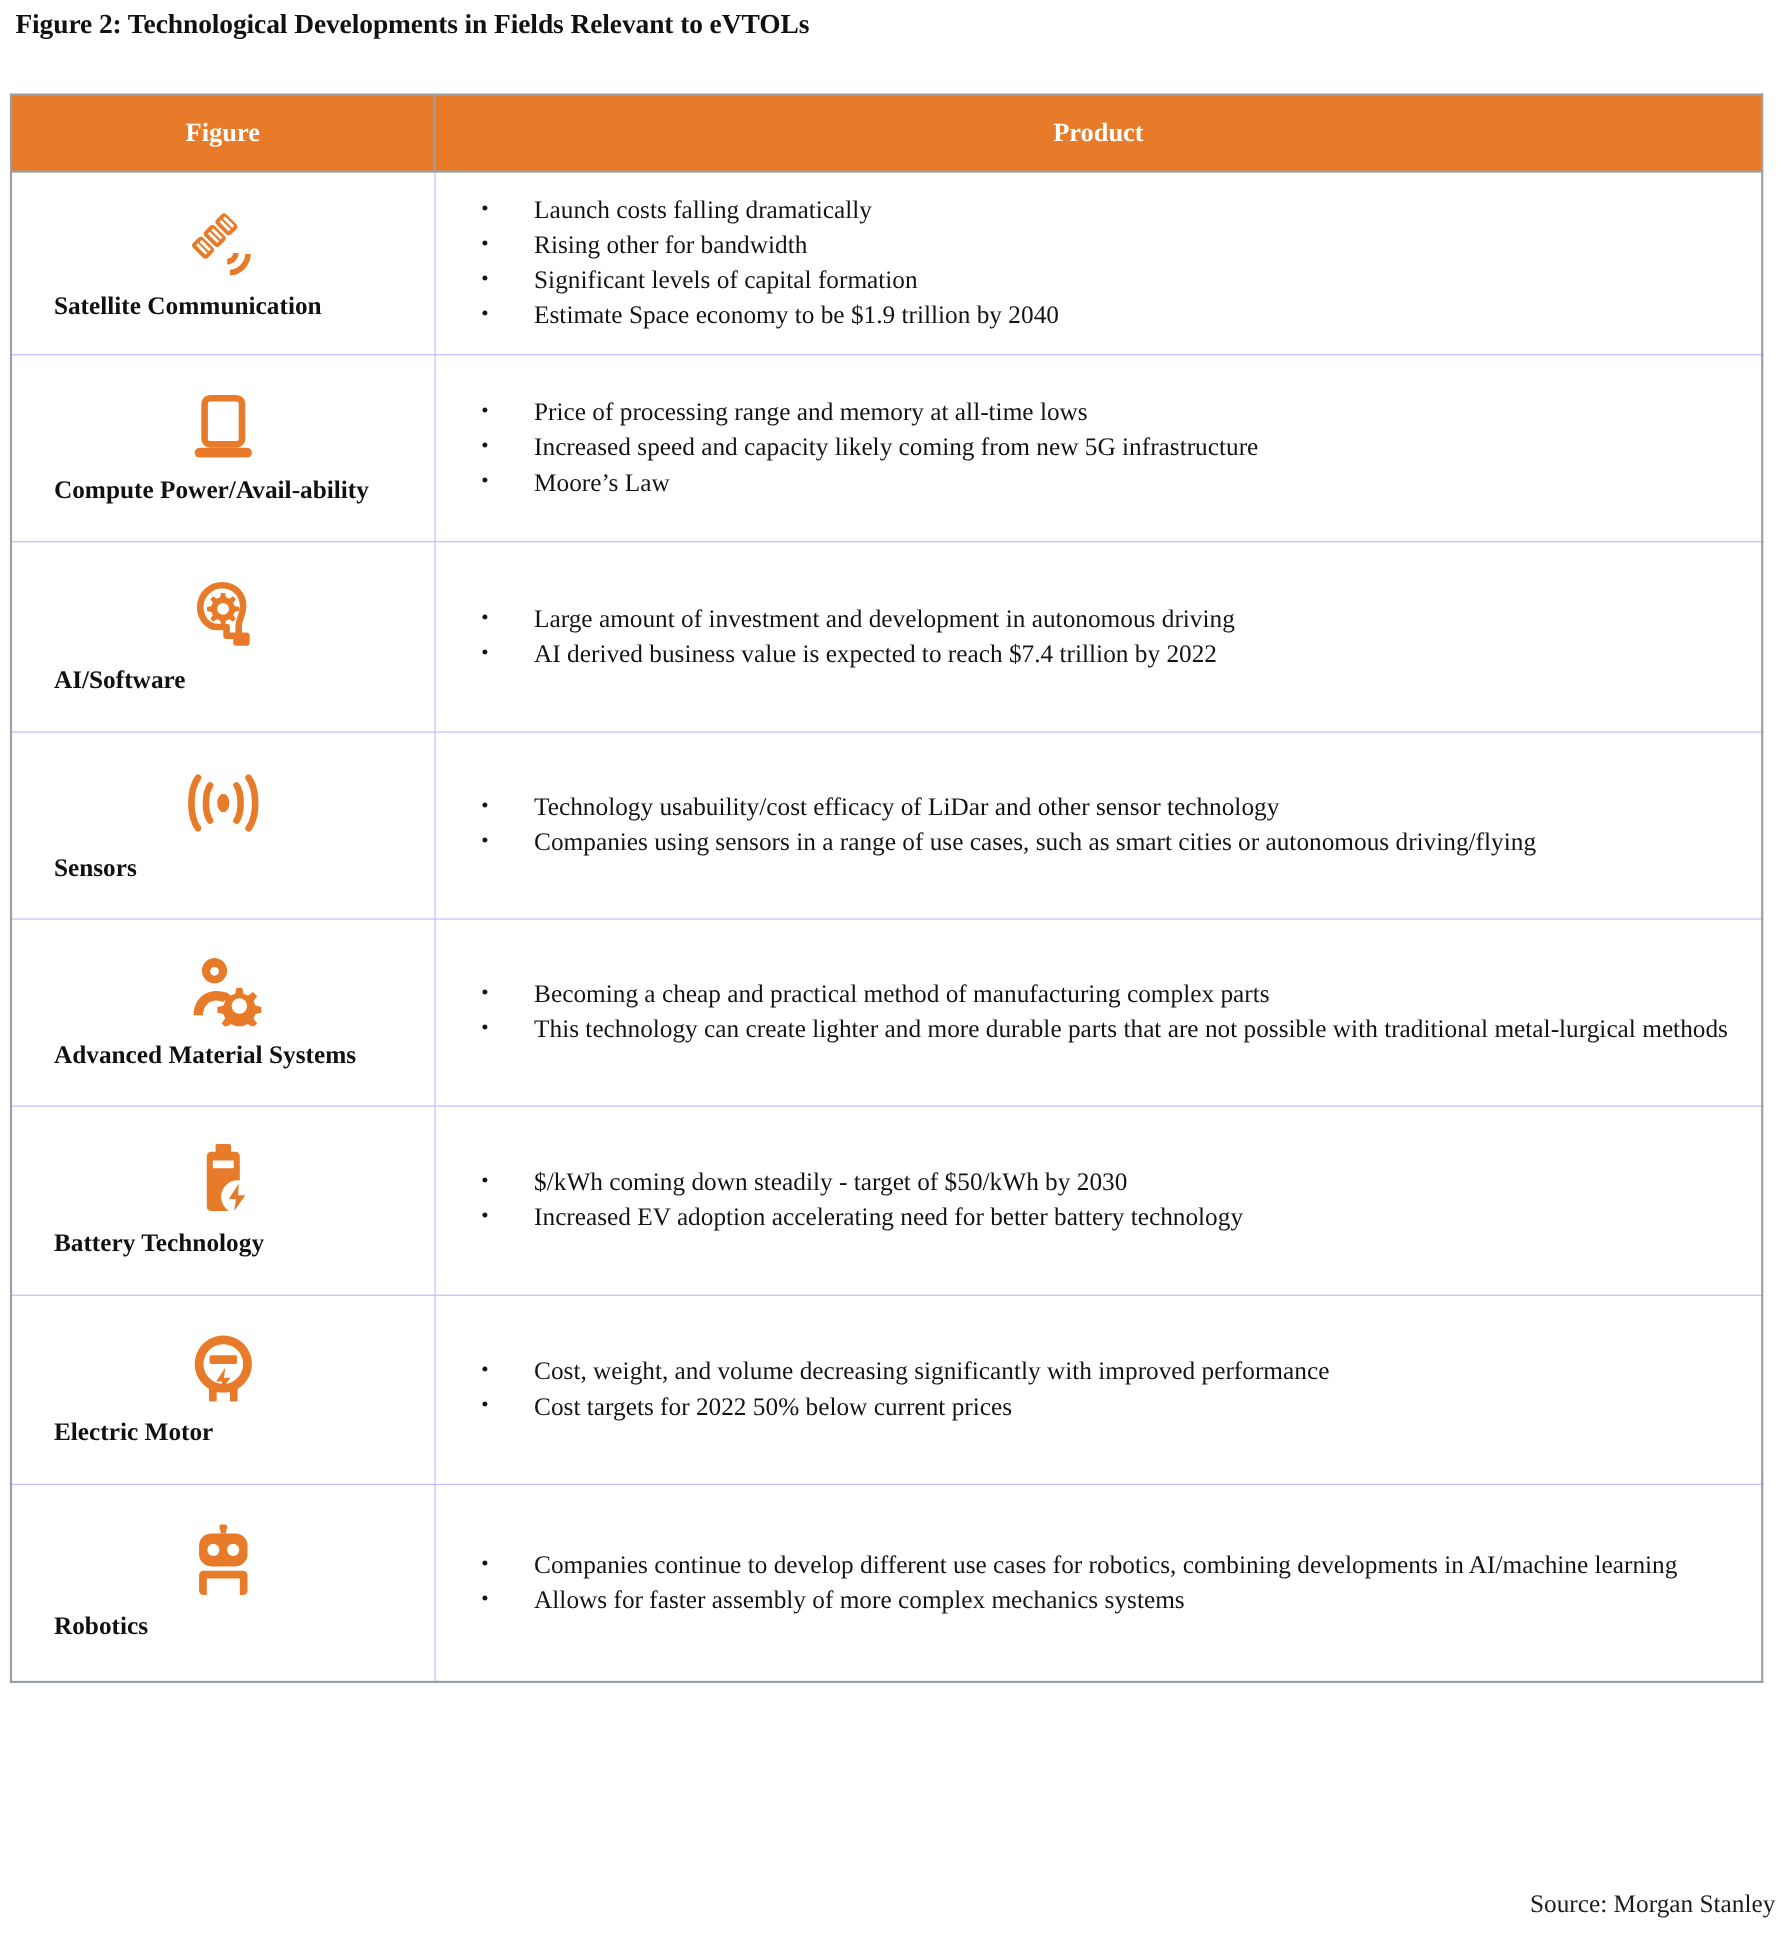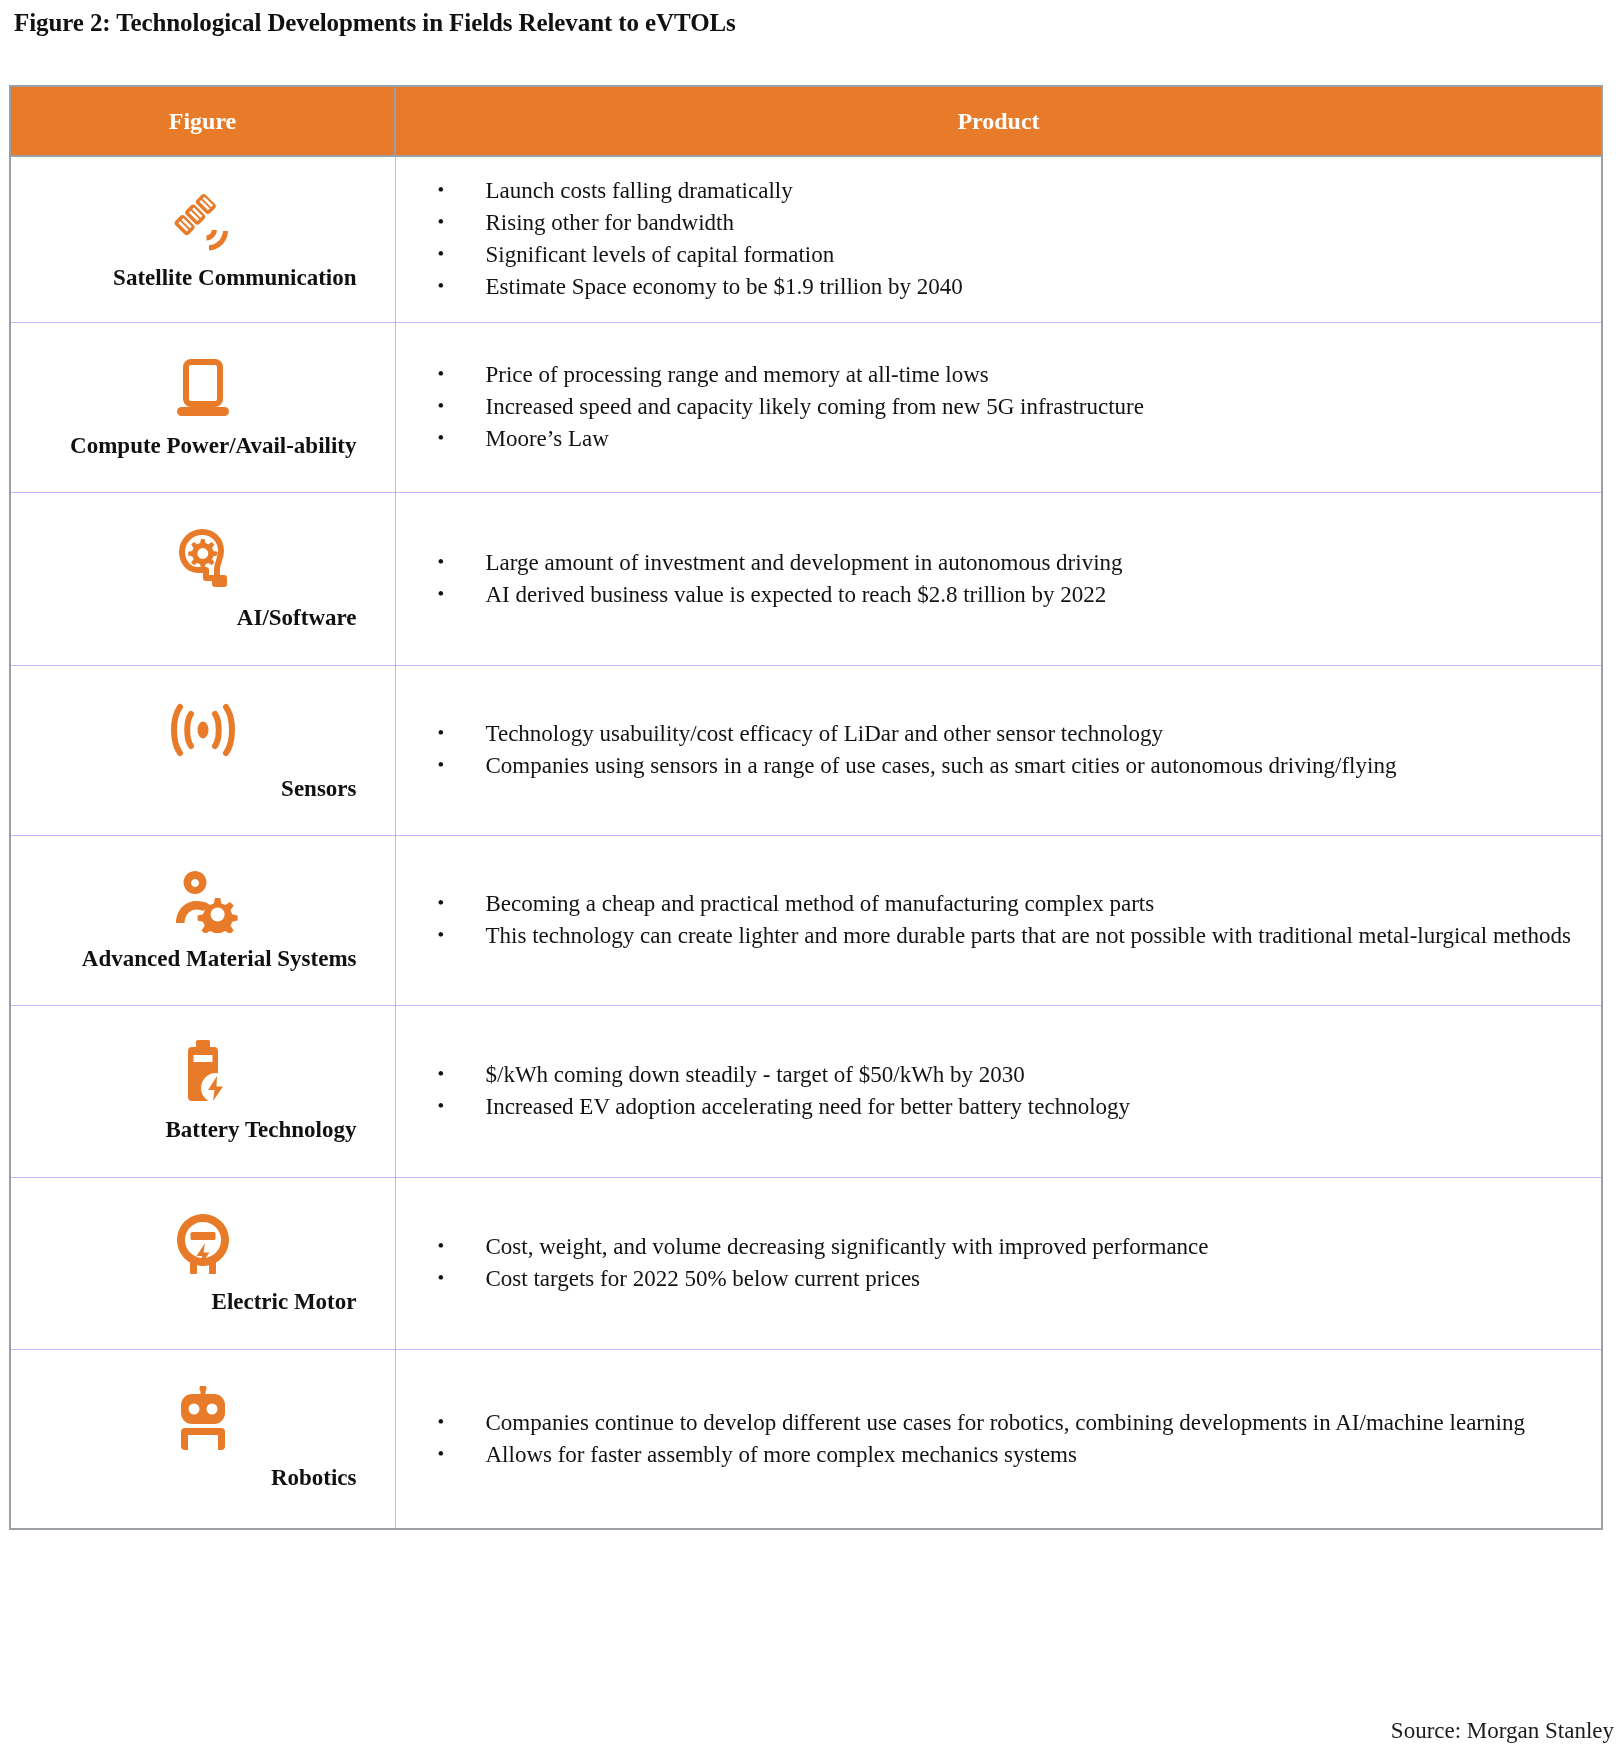--- a/index.html
+++ b/index.html
@@ -59,21 +59,21 @@
     padding: 0;
   }
 
   tbody td {
     border: 1px solid #c4b5fd;
     padding: 0;
     vertical-align: middle;
   }
 
   td.company-cell {
-    text-align: right;
+    text-align: left;
     vertical-align: middle;
     padding: 14px 10px 14px 10px;
   }
 
   .icon-wrap {
     display: block;
     height: 66px;
     margin: 0 auto 12px auto;
     line-height: 0;
   }
@@ -219,21 +219,21 @@
                 <path d="M33 13 l3.6 0 l0.9 4.0 l3.0 1.3 l3.3 -2.3 l2.6 2.6 l-2.3 3.3 l1.3 3.0 l4.0 0.9 l0 3.6 l-4.0 0.9 l-1.3 3.0 l2.3 3.3 l-2.6 2.6 l-3.3 -2.3 l-3.0 1.3 l-0.9 4.0 l-3.6 0 l-0.9 -4.0 l-3.0 -1.3 l-3.3 2.3 l-2.6 -2.6 l2.3 -3.3 l-1.3 -3.0 l-4.0 -0.9 l0 -3.6 l4.0 -0.9 l1.3 -3.0 l-2.3 -3.3 l2.6 -2.6 l3.3 2.3 l3.0 -1.3 Z"></path>
                 <circle cx="34.8" cy="27.5" r="5.4" fill="#ffffff"></circle>
               </g>
             </svg>
           </span>
           <span class="company-label">AI/Software</span>
         </td>
         <td class="product-cell">
           <ul class="bullets">
             <li>Large amount of investment and development in autonomous driving</li>
-            <li>AI derived business value is expected to reach $2.8 trillion by 2022</li>
+            <li>AI derived business value is expected to reach $7.4 trillion by 2022</li>
           </ul>
         </td>
       </tr>
 
       <tr class="r3">
         <td class="company-cell">
           <span class="icon-wrap">
             <svg width="78" height="66" viewBox="0 0 78 66">
               <g fill="none" stroke="#E87B29" stroke-width="6" stroke-linecap="round">
                 <path d="M27 17 C22 24 22 42 27 49"></path>

